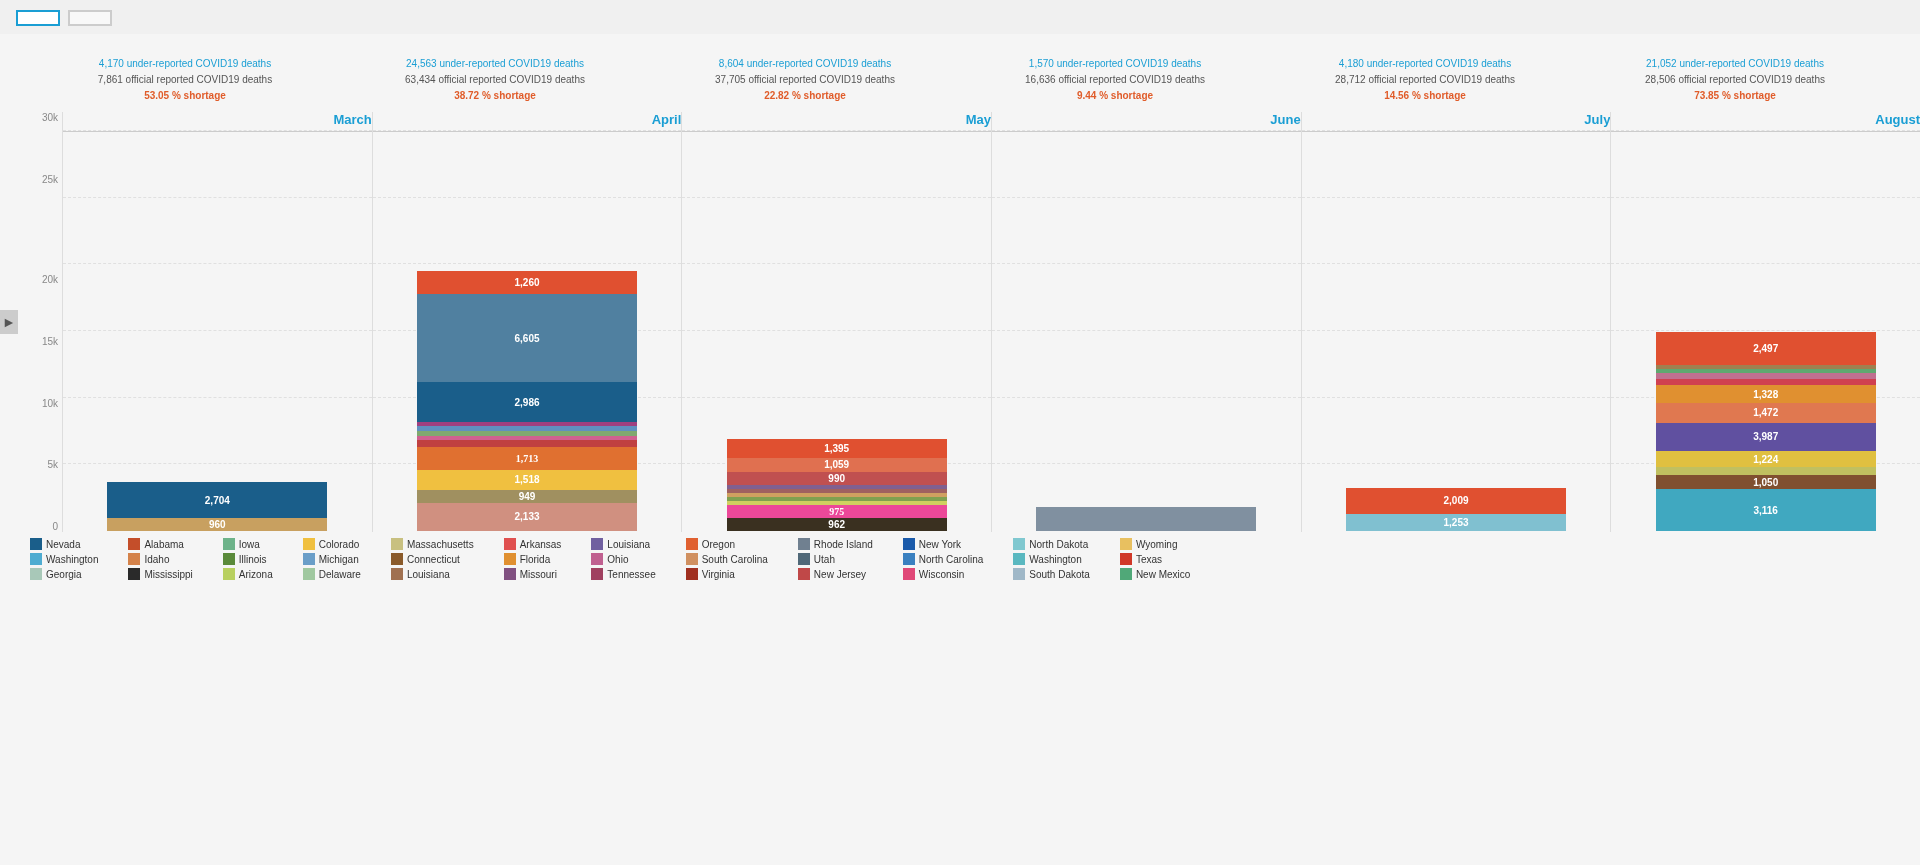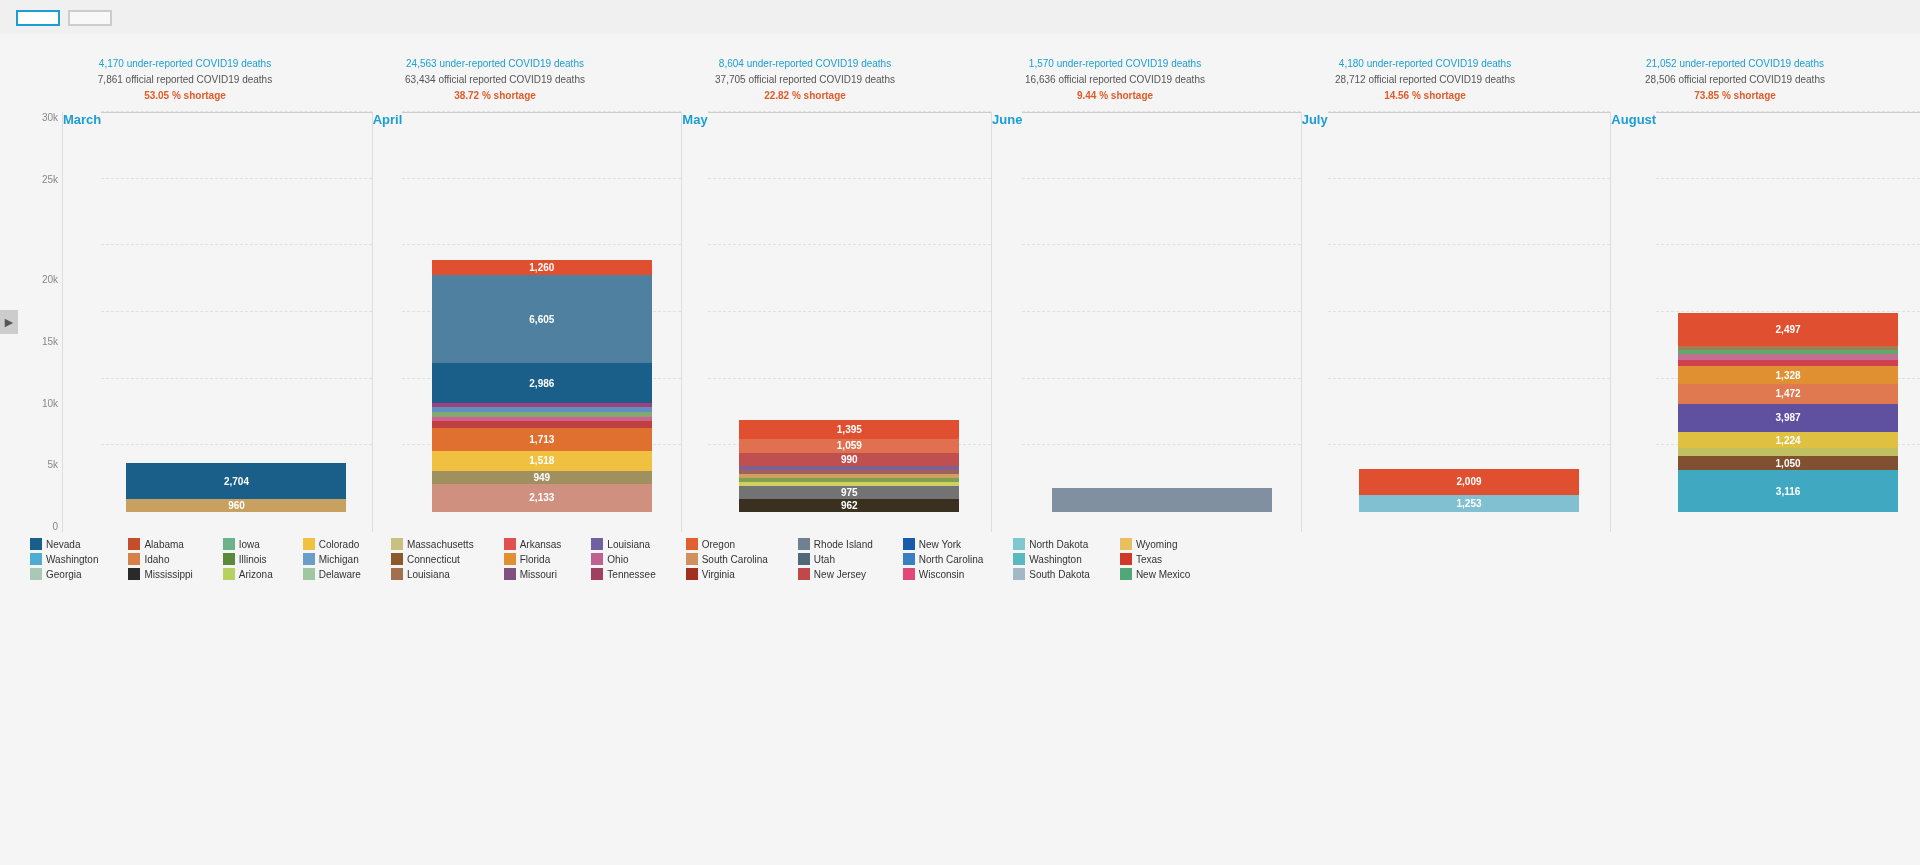--- a/index.html
+++ b/index.html
@@ -18,21 +18,21 @@
     .header-desc { font-size: 11px; color: #555; max-width: 360px; text-align: right; margin-left: auto; }
 
     .stats-row { display: flex; padding: 8px 30px; background: #f5f5f5; gap: 0; }
     .stat-block { flex: 1; text-align: center; font-size: 10px; color: #555; line-height: 1.6; }
     .stat-block .underreported { color: #1a9ed4; }
     .stat-block .official { color: #555; }
     .stat-block .shortage { color: #e05c2a; font-weight: 600; }
     .y-axis { display: flex; flex-direction: column-reverse; justify-content: space-between; align-items: flex-end; padding-right: 4px; width: 32px; height: 420px; font-size: 10px; color: #888; }
 
     .months-row { display: flex; flex: 1; gap: 0; }
-    .month-block { flex: 1; display: flex; flex-direction: row; align-items: flex-start; border-left: 1px solid #ddd; }
+    .month-block { flex: 1; display: flex; flex-direction: column; align-items: flex-end; border-left: 1px solid #ddd; }
     .month-label { font-size: 13px; font-weight: 600; color: #1a9ed4; margin-bottom: 4px; text-align: center; }
     .bar-area { width: 100%; height: 400px; display: flex; align-items: flex-end; justify-content: center; position: relative; border-top: 1px solid #ccc; }
     .bar-stack { display: flex; flex-direction: column-reverse; width: 220px; position: relative; }
     .bar-segment { width: 100%; display: flex; align-items: center; justify-content: center; font-size: 11px; font-weight: 600; color: white; position: relative; overflow: visible; }
 
     .legend { display: flex; flex-wrap: wrap; padding: 8px 30px; gap: 2px 0; background: #f5f5f5; }
     .legend-col { display: flex; flex-direction: column; gap: 3px; margin-right: 30px; }
     .legend-item { display: flex; align-items: center; gap: 4px; font-size: 10px; color: #333; }
     .legend-swatch { width: 12px; height: 12px; display: inline-block; flex-shrink: 0; }
 
@@ -143,53 +143,53 @@
               <div class="bar-segment" style="background: rgb(208, 144, 128); height: 28.44px; width: 100%; display: flex; align-items: center; justify-content: center;">
                 <span style="color: white; font-size: 10px; font-weight: 600;">2,133</span>
               </div>
               <div class="bar-segment" style="background: rgb(160, 144, 96); height: 12.6533px; width: 100%; display: flex; align-items: center; justify-content: center;">
                 <span style="color: white; font-size: 10px; font-weight: 600;">949</span>
               </div>
               <div class="bar-segment" style="background: rgb(240, 192, 64); height: 20.24px; width: 100%; display: flex; align-items: center; justify-content: center;">
                 <span style="color: white; font-size: 10px; font-weight: 600;">1,518</span>
               </div>
               <div class="bar-segment" style="background: rgb(224, 112, 48); height: 22.84px; width: 100%; display: flex; align-items: center; justify-content: center;">
-                <span style="color: white; font-size: 10px; font-weight: 600;">1,713</span>
+                <span style="color: white; font-size: 10px; font-weight: 600; font-family: Liberation Serif, serif;">1,713</span>
               </div>
               <div class="bar-segment" style="background: rgb(192, 64, 64); height: 6.66667px; width: 100%; display: flex; align-items: center; justify-content: center;"></div>
               <div class="bar-segment" style="background: rgb(208, 96, 144); height: 4px; width: 100%; display: flex; align-items: center; justify-content: center;"></div>
               <div class="bar-segment" style="background: rgb(128, 168, 112); height: 5.33333px; width: 100%; display: flex; align-items: center; justify-content: center;"></div>
               <div class="bar-segment" style="background: rgb(96, 144, 192); height: 4.66667px; width: 100%; display: flex; align-items: center; justify-content: center;"></div>
               <div class="bar-segment" style="background: rgb(160, 64, 128); height: 4px; width: 100%; display: flex; align-items: center; justify-content: center;"></div>
               <div class="bar-segment" style="background: rgb(26, 94, 138); height: 39.8133px; width: 100%; display: flex; align-items: center; justify-content: center;">
                 <span style="color: white; font-size: 10px; font-weight: 600;">2,986</span>
               </div>
               <div class="bar-segment" style="background: rgb(80, 128, 160); height: 88.0667px; width: 100%; display: flex; align-items: center; justify-content: center;">
                 <span style="color: white; font-size: 10px; font-weight: 600;">6,605</span>
               </div>
-              <div class="bar-segment" style="background: rgb(224, 80, 48); height: 15px; width: 100%; display: flex; align-items: center; justify-content: center;">
+              <div class="bar-segment" style="background: rgb(224, 80, 48); height: 23px; width: 100%; display: flex; align-items: center; justify-content: center;">
                 <span style="color: white; font-size: 10px; font-weight: 600;">1,260</span>
               </div>
             </div>
           </div>
         </div>
         <div class="month-block">
           <div class="month-label">May</div>
           <div class="bar-area" style="width: 100%; height: 400px; display: flex; align-items: flex-end; justify-content: center; border-top: 1px solid rgb(204, 204, 204); position: relative;">
             <div style="position: absolute; left: 0px; right: 0px; bottom: 66.6667px; border-top: 1px dashed rgb(224, 224, 224); z-index: 0;"></div>
             <div style="position: absolute; left: 0px; right: 0px; bottom: 133.333px; border-top: 1px dashed rgb(224, 224, 224); z-index: 0;"></div>
             <div style="position: absolute; left: 0px; right: 0px; bottom: 200px; border-top: 1px dashed rgb(224, 224, 224); z-index: 0;"></div>
             <div style="position: absolute; left: 0px; right: 0px; bottom: 266.667px; border-top: 1px dashed rgb(224, 224, 224); z-index: 0;"></div>
             <div style="position: absolute; left: 0px; right: 0px; bottom: 333.333px; border-top: 1px dashed rgb(224, 224, 224); z-index: 0;"></div>
             <div style="position: absolute; left: 0px; right: 0px; bottom: 400px; border-top: 1px dashed rgb(224, 224, 224); z-index: 0;"></div>
             <div class="bar-stack" style="display: flex; flex-direction: column-reverse; width: 220px; position: relative; z-index: 1;">
               <div class="bar-segment" style="background: rgb(58, 48, 32); height: 12.8267px; width: 100%; display: flex; align-items: center; justify-content: center;">
                 <span style="color: white; font-size: 10px; font-weight: 600;">962</span>
               </div>
-              <div class="bar-segment" style="background: #737373; height: 13px; width: 100%; display: flex; align-items: center; justify-content: center;">
+              <div class="bar-segment" style="background: #ec4899; height: 13px; width: 100%; display: flex; align-items: center; justify-content: center; font-family: Liberation Serif, serif;">
                 <span style="color: white; font-size: 10px; font-weight: 600;">975</span>
               </div>
               <div class="bar-segment" style="background: rgb(208, 208, 96); height: 4px; width: 100%; display: flex; align-items: center; justify-content: center;"></div>
               <div class="bar-segment" style="background: rgb(128, 160, 80); height: 4px; width: 100%; display: flex; align-items: center; justify-content: center;"></div>
               <div class="bar-segment" style="background: rgb(208, 160, 96); height: 4px; width: 100%; display: flex; align-items: center; justify-content: center;"></div>
               <div class="bar-segment" style="background: rgb(160, 96, 96); height: 4px; width: 100%; display: flex; align-items: center; justify-content: center;"></div>
               <div class="bar-segment" style="background: rgb(128, 96, 144); height: 4px; width: 100%; display: flex; align-items: center; justify-content: center;"></div>
               <div class="bar-segment" style="background: rgb(192, 80, 80); height: 13.2px; width: 100%; display: flex; align-items: center; justify-content: center;">
                 <span style="color: white; font-size: 10px; font-weight: 600;">990</span>
               </div>

